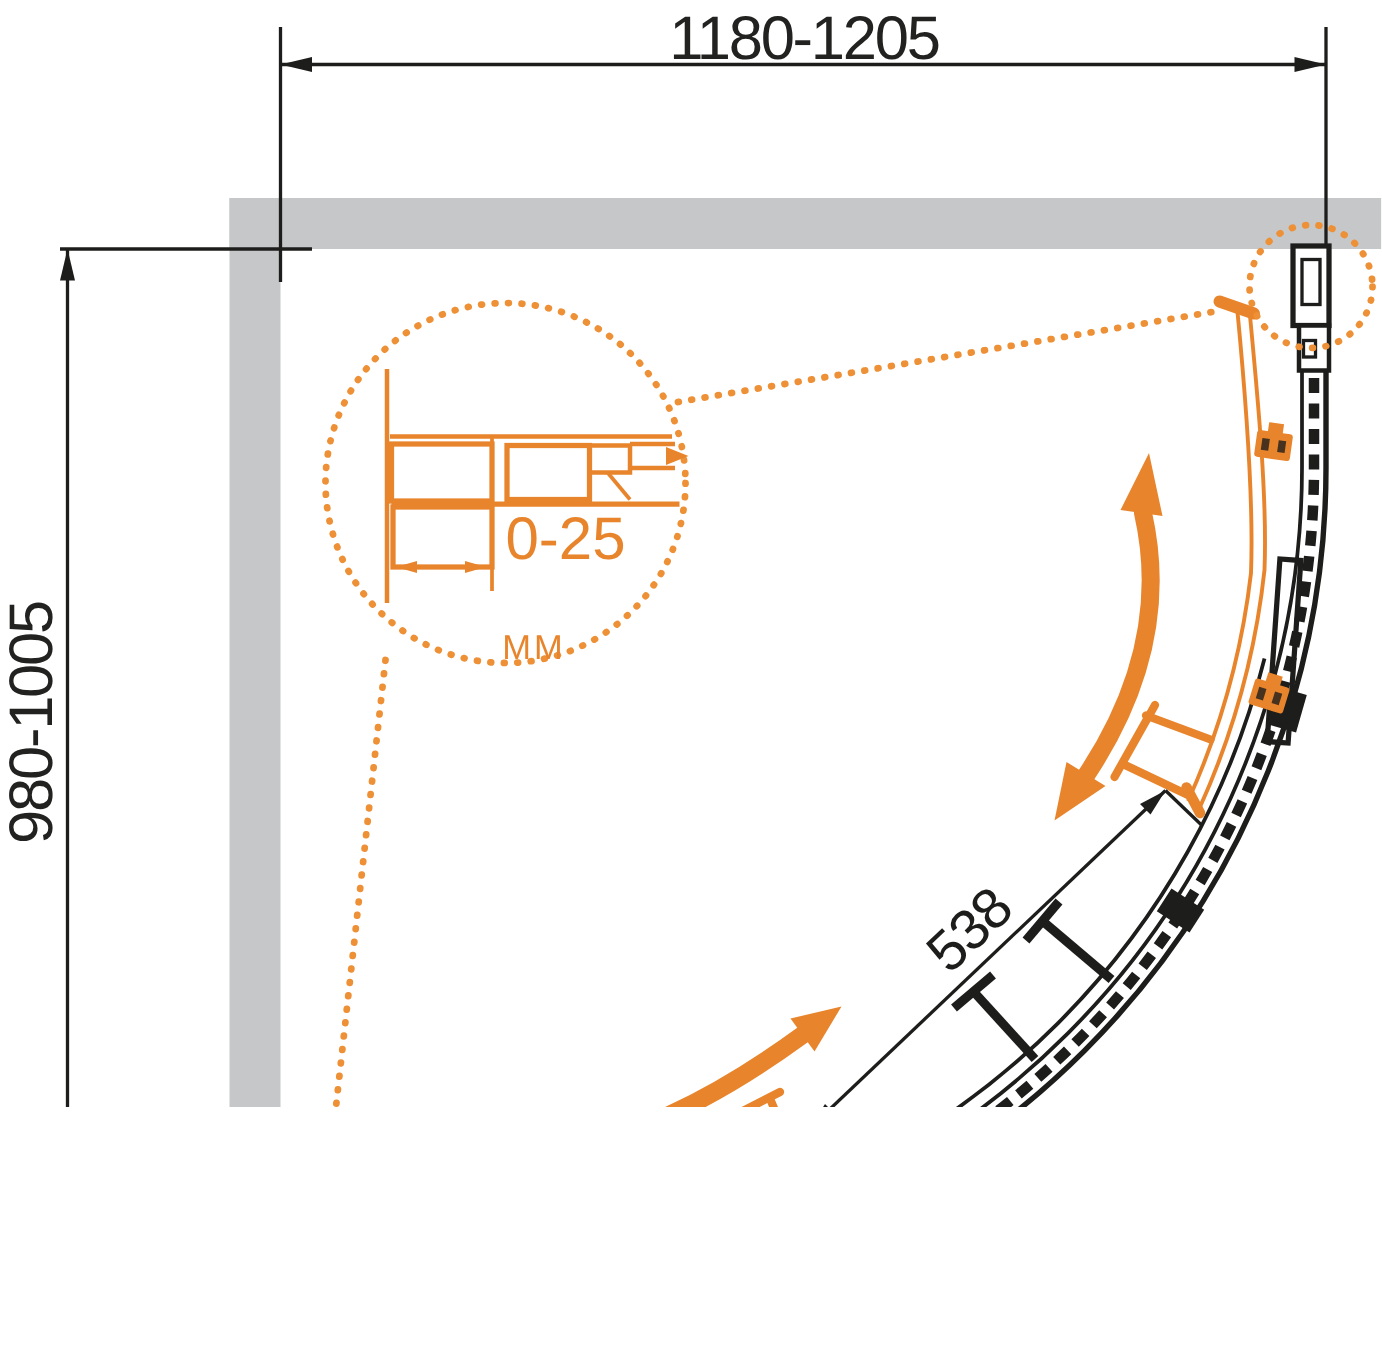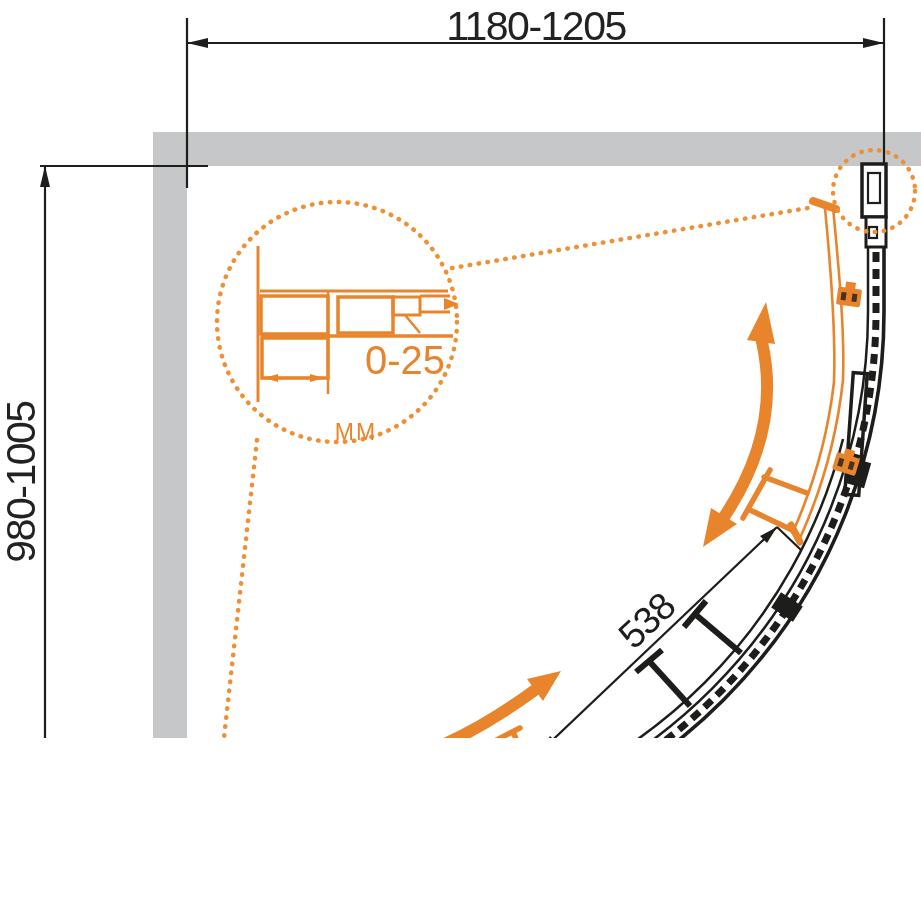--- a/index.html
+++ b/index.html
@@ -180,16 +180,16 @@
     <polygon points="561,671 543,701 527,679" fill="#e8852c"></polygon>
   </g>
 </svg>
 
   <div class="lbl dim-big" id="t-width" style="left:536px;top:26px;">1180-1205</div>
 
   <div class="lbl dim-big" id="t-height" style="left:21px;top:482px;">980-1005</div>
 
   <div class="lbl" id="t-538" style="left:647px;top:621px;">538</div>
 
-  <div class="lbl orange-lbl" id="t-025" style="left:377px;top:360px;margin-left:28px;">0-25</div>
+  <div class="lbl orange-lbl" id="t-025" style="left:377px;top:360px;">0-25</div>
 
   <div class="lbl orange-lbl" id="t-mm" style="left:356px;top:396px;">MM</div>
 </div>
 
 </body></html>

